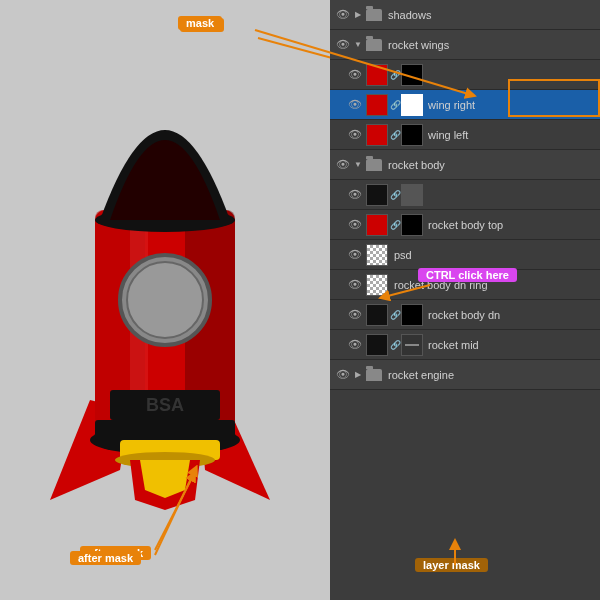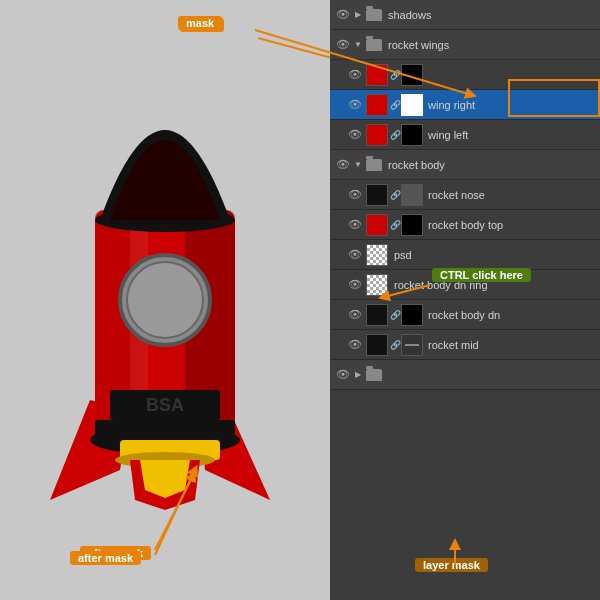--- a/index.html
+++ b/index.html
@@ -285,21 +285,20 @@
       <span class="expand-arrow">▼</span>
       <span class="folder-icon"></span>
       <span class="layer-label">rocket body</span>
     </div>
 
     <div class="layer-row indent1">
       <span class="eye-icon">👁</span>
       <div class="thumb-box thumb-dark"></div>
       <span class="chain-icon">🔗</span>
       <div class="mask-box" style="background:#555;"></div>
-      <span class="layer-label">rocket nose</span>
     </div>
 
     <div class="layer-row indent1">
       <span class="eye-icon">👁</span>
       <div class="thumb-box thumb-red"></div>
       <span class="chain-icon">🔗</span>
       <div class="mask-box mask-black"></div>
       <span class="layer-label">rocket body top</span>
     </div>
 
@@ -330,33 +329,34 @@
       <div class="mask-box" style="background:#333;border:1px solid #555;display:flex;align-items:center;justify-content:center;">
         <div style="width:14px;height:2px;background:#888;"></div>
       </div>
       <span class="layer-label">rocket mid</span>
     </div>
 
     <div class="layer-row group">
       <span class="eye-icon">👁</span>
       <span class="expand-arrow">▶</span>
       <span class="folder-icon"></span>
+      <span class="layer-label">rocket engine</span>
     </div>
 
   </div>
 
 </div>
 
 <div class="right-highlight"></div>
 
 <div class="callout" style="position:absolute; left:178px; top:16px; background:#e8820a;">
   <span>mask</span>
 </div>
 
-<div class="callout" style="position:absolute; left:432px; top:268px; background:#4d7c0f; z-index:10;">
+<div class="callout" style="position:absolute; left:418px; top:268px; background:#d946ef; z-index:10;">
   <span>CTRL click here</span>
 </div>
 
 <div class="callout" style="position:absolute; left:415px; bottom:28px; background:#a16207;">
   <span>layer mask</span>
 </div>
 
 <svg style="position:absolute;left:0;top:0;width:600px;height:600px;pointer-events:none;z-index:20;">
   <defs>
     <marker id="arr" markerWidth="6" markerHeight="6" refX="5" refY="3" orient="auto">

